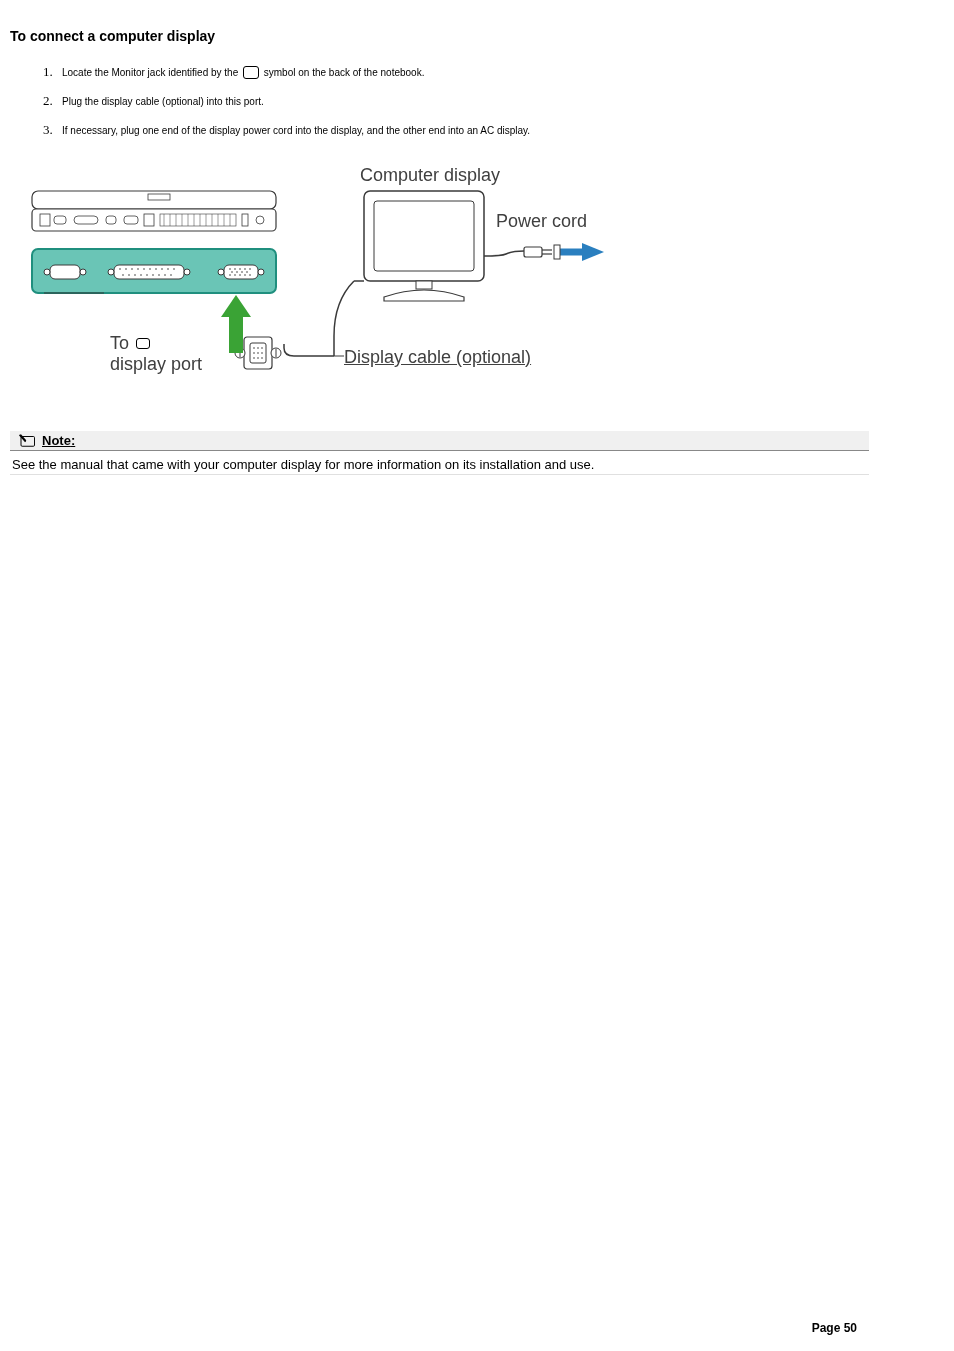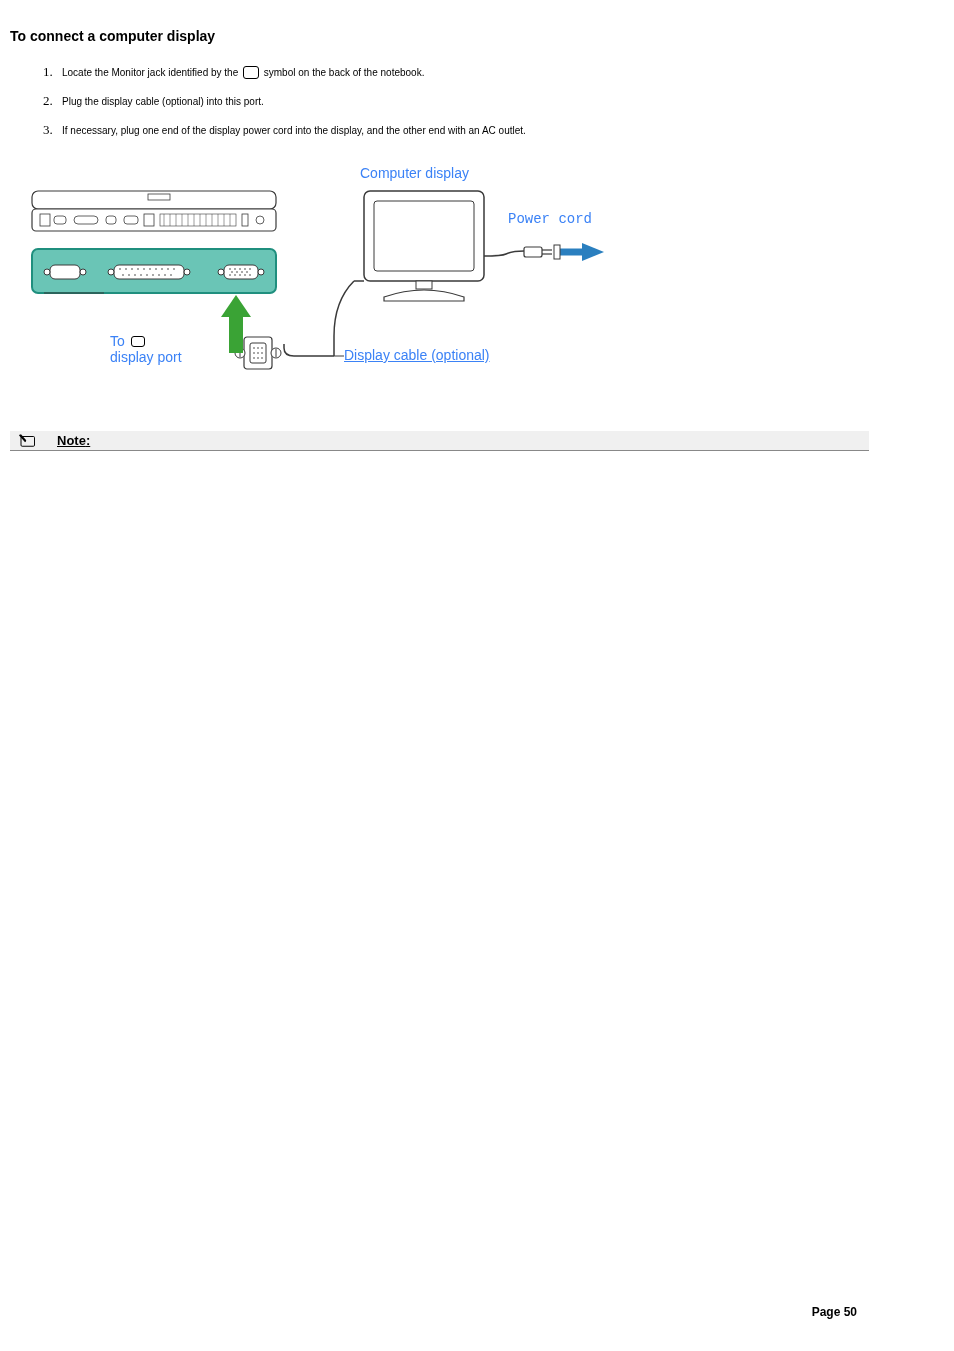--- a/index.html
+++ b/index.html
@@ -61,35 +61,34 @@
   }
   svg.diagram-svg {
     position: absolute;
     top: 0; left: 0;
     width: 100%;
     height: 100%;
   }
   .dlabel {
     position: absolute;
     font-family: Verdana, Geneva, sans-serif;
-    font-size: 14px;
-    color: #3b82f6;
+    font-size: 18px;
+    color: #404040;
     white-space: nowrap;
   }
   .dlabel.center { text-align: left; }
 
   
   .note-bar {
     display: flex;
     align-items: center;
     background: #f0f0f0;
     border-bottom: 1px solid #888;
     padding: 2px 4px 2px 8px;
     margin: 30px 0 4px 0;
-    gap: 15px;
   }
   .note-icon {
     width: 18px;
     height: 14px;
     margin-right: 6px;
   }
   .note-label {
     font-weight: bold;
     font-size: 13px;
     text-decoration: underline;
@@ -97,41 +96,41 @@
   .note-label .colon {
     text-decoration: none;
   }
   .note-body {
     font-size: 13px;
     padding: 2px 0 2px 2px;
     border-bottom: 1px solid #e0e0e0;
   }
   .page-number {
     position: absolute;
-    bottom: 32px;
+    bottom: 16px;
     right: 22px;
     font-weight: bold;
     font-size: 12px;
   }
 </style>
 </head>
 <body>
 
 <div class="page">
 
   <div class="h-title">To connect a computer display</div>
 
   <ol class="steps">
     <li>
       <span>Locate the Monitor jack identified by the </span>
       <span class="monitor-symbol"></span>
       <span> symbol on the back of the notebook.</span>
     </li>
     <li>Plug the display cable (optional) into this port.</li>
-    <li>If necessary, plug one end of the display power cord into the display, and the other end with an AC outlet.</li>
+    <li>If necessary, plug one end of the display power cord into the display, and the other end into an AC display.</li>
   </ol>
 
 
   <div class="diagram">
     <svg class="diagram-svg" viewBox="0 0 620 240">
       <defs>
         <marker id="arrowBlue" markerWidth="10" markerHeight="10" refX="1" refY="3" orient="auto">
           <path d="M0,0 L0,6 L8,3 z" fill="#3aa335"></path>
         </marker>
       </defs>
@@ -278,34 +277,35 @@
         <line x1="310" y1="195" x2="320" y2="195" stroke="#3a3a3a" stroke-width="1"></line>
       </g>
 
       <g>
         <rect x="205" y="152" width="14" height="40" fill="#3aa335"></rect>
         <path d="M197 156 L212 134 L227 156 Z" fill="#3aa335"></path>
       </g>
     </svg>
 
     <div class="dlabel" style="left:336px; top:4px;">Computer display</div>
-    <div class="dlabel" style="left:484px; top:50px;font-family:Liberation Mono, monospace;">Power cord</div>
+    <div class="dlabel" style="left:472px; top:50px;">Power cord</div>
     <div class="dlabel" style="left:320px; top:186px;text-decoration:underline;">Display cable (optional)</div>
     <div class="dlabel center" style="left:86px; top:172px; width:94px;">
       <span>To</span>
       <span class="monitor-symbol" style="width:12px;height:9px;"></span><br>
       <span>display port</span>
     </div>
   </div>
 
   <div class="note-bar">
     <svg class="note-icon" viewBox="0 0 24 18">
       <rect x="4" y="3" width="18" height="13" rx="1.5" fill="none" stroke="#000" stroke-width="1.3"></rect>
       <path d="M2 1 L10 10" stroke="#000" stroke-width="1.6" fill="none"></path>
       <path d="M2 1 L4 0 L11 8 L10 10 Z" fill="#000"></path>
     </svg>
     <span class="note-label">
       <span>Note</span><span class="colon">:</span>
     </span>
   </div>
+  <div class="note-body">See the manual that came with your computer display for more information on its installation and use.</div>
 
   <div class="page-number">Page 50</div>
 </div>
 
 </body></html>

